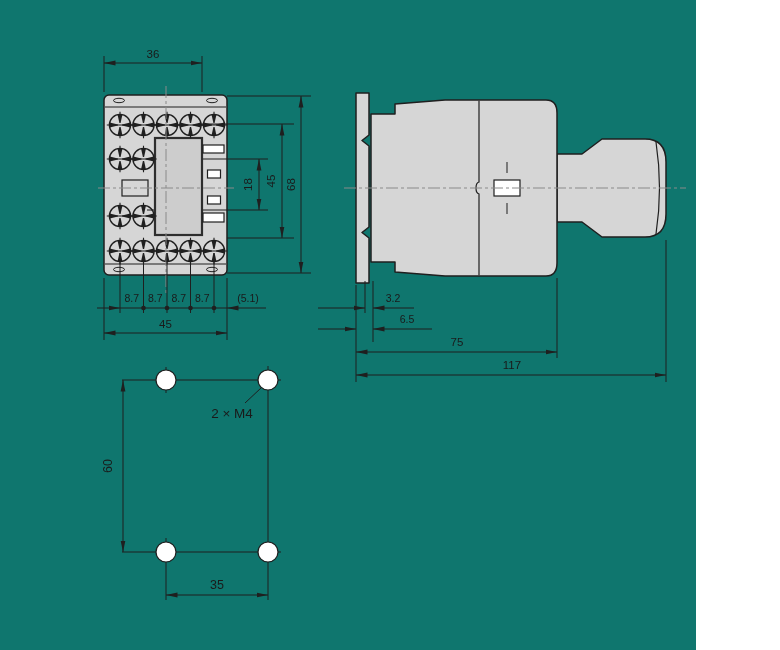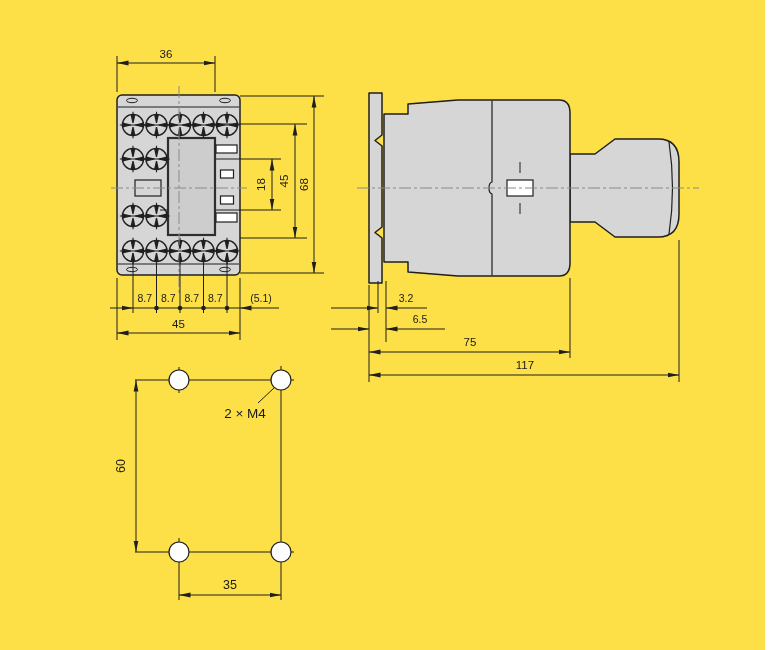--- a/index.html
+++ b/index.html
@@ -1,16 +1,16 @@
 <!DOCTYPE html>
 <html><head>
 <meta charset="utf-8">
 <style>
   html,body{margin:0;padding:0;background:#ffffff;}
-  .canvas{width:752px;height:650px;background:#fde047;position:relative;overflow:hidden;padding-left:13px;}
+  .canvas{width:696px;height:650px;background:#0f766e;position:relative;overflow:hidden;}
   svg{display:block;}
   text{font-family:"Liberation Sans","DejaVu Sans",sans-serif;fill:#1a1a1a;}
   .dim{font-size:11.5px;}
   .dim-sm{font-size:10.5px;}
   .dim-lg{font-size:12.5px;}
   .note{font-size:13.5px;}
   .outline{fill:#d6d6d6;stroke:#1f1f1f;stroke-width:1.5;stroke-linejoin:round;}
   .thin{stroke:#1f1f1f;stroke-width:1;fill:none;}
   .detail{stroke:#1f1f1f;stroke-width:1.2;fill:none;}
   .white{fill:#ffffff;stroke:#1f1f1f;stroke-width:1.2;}

